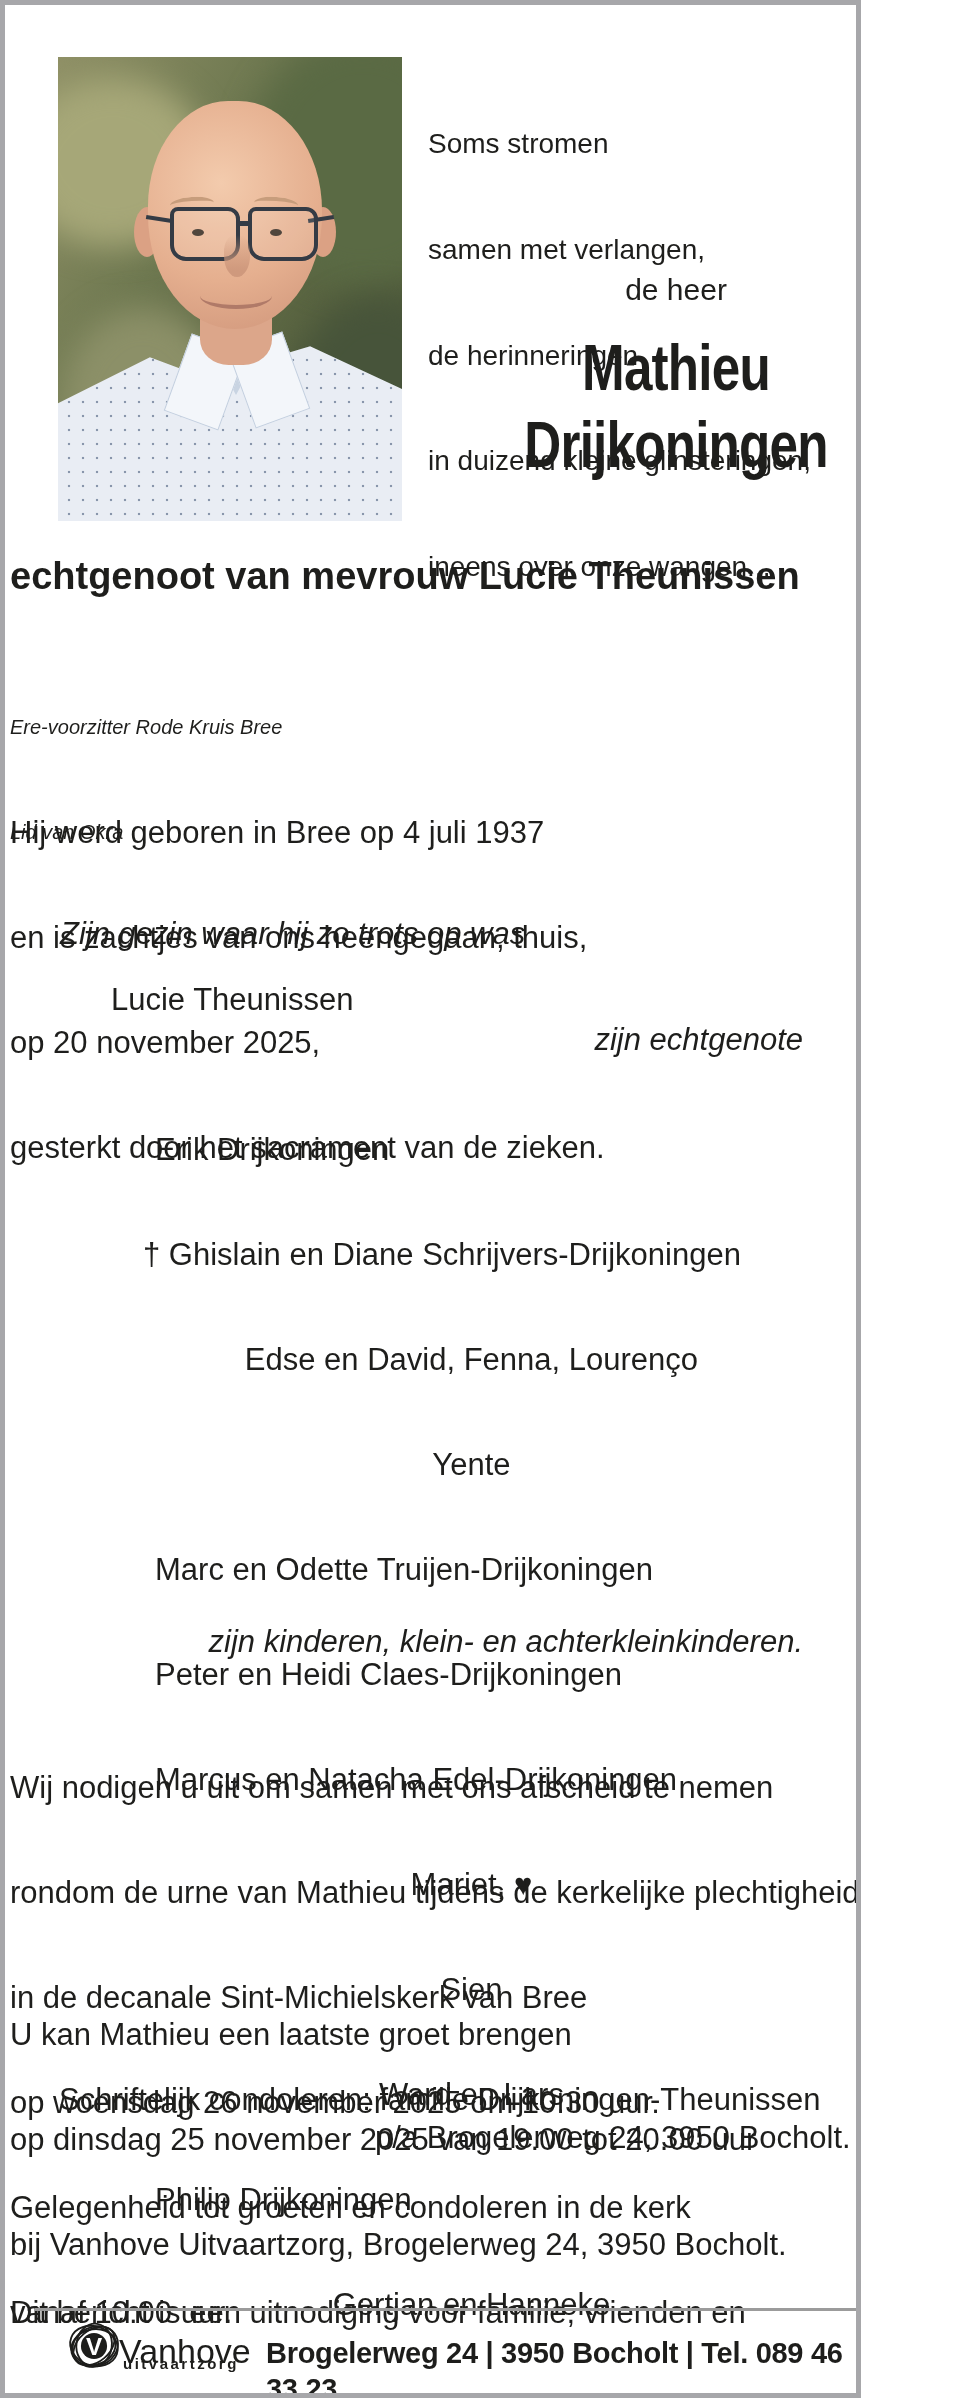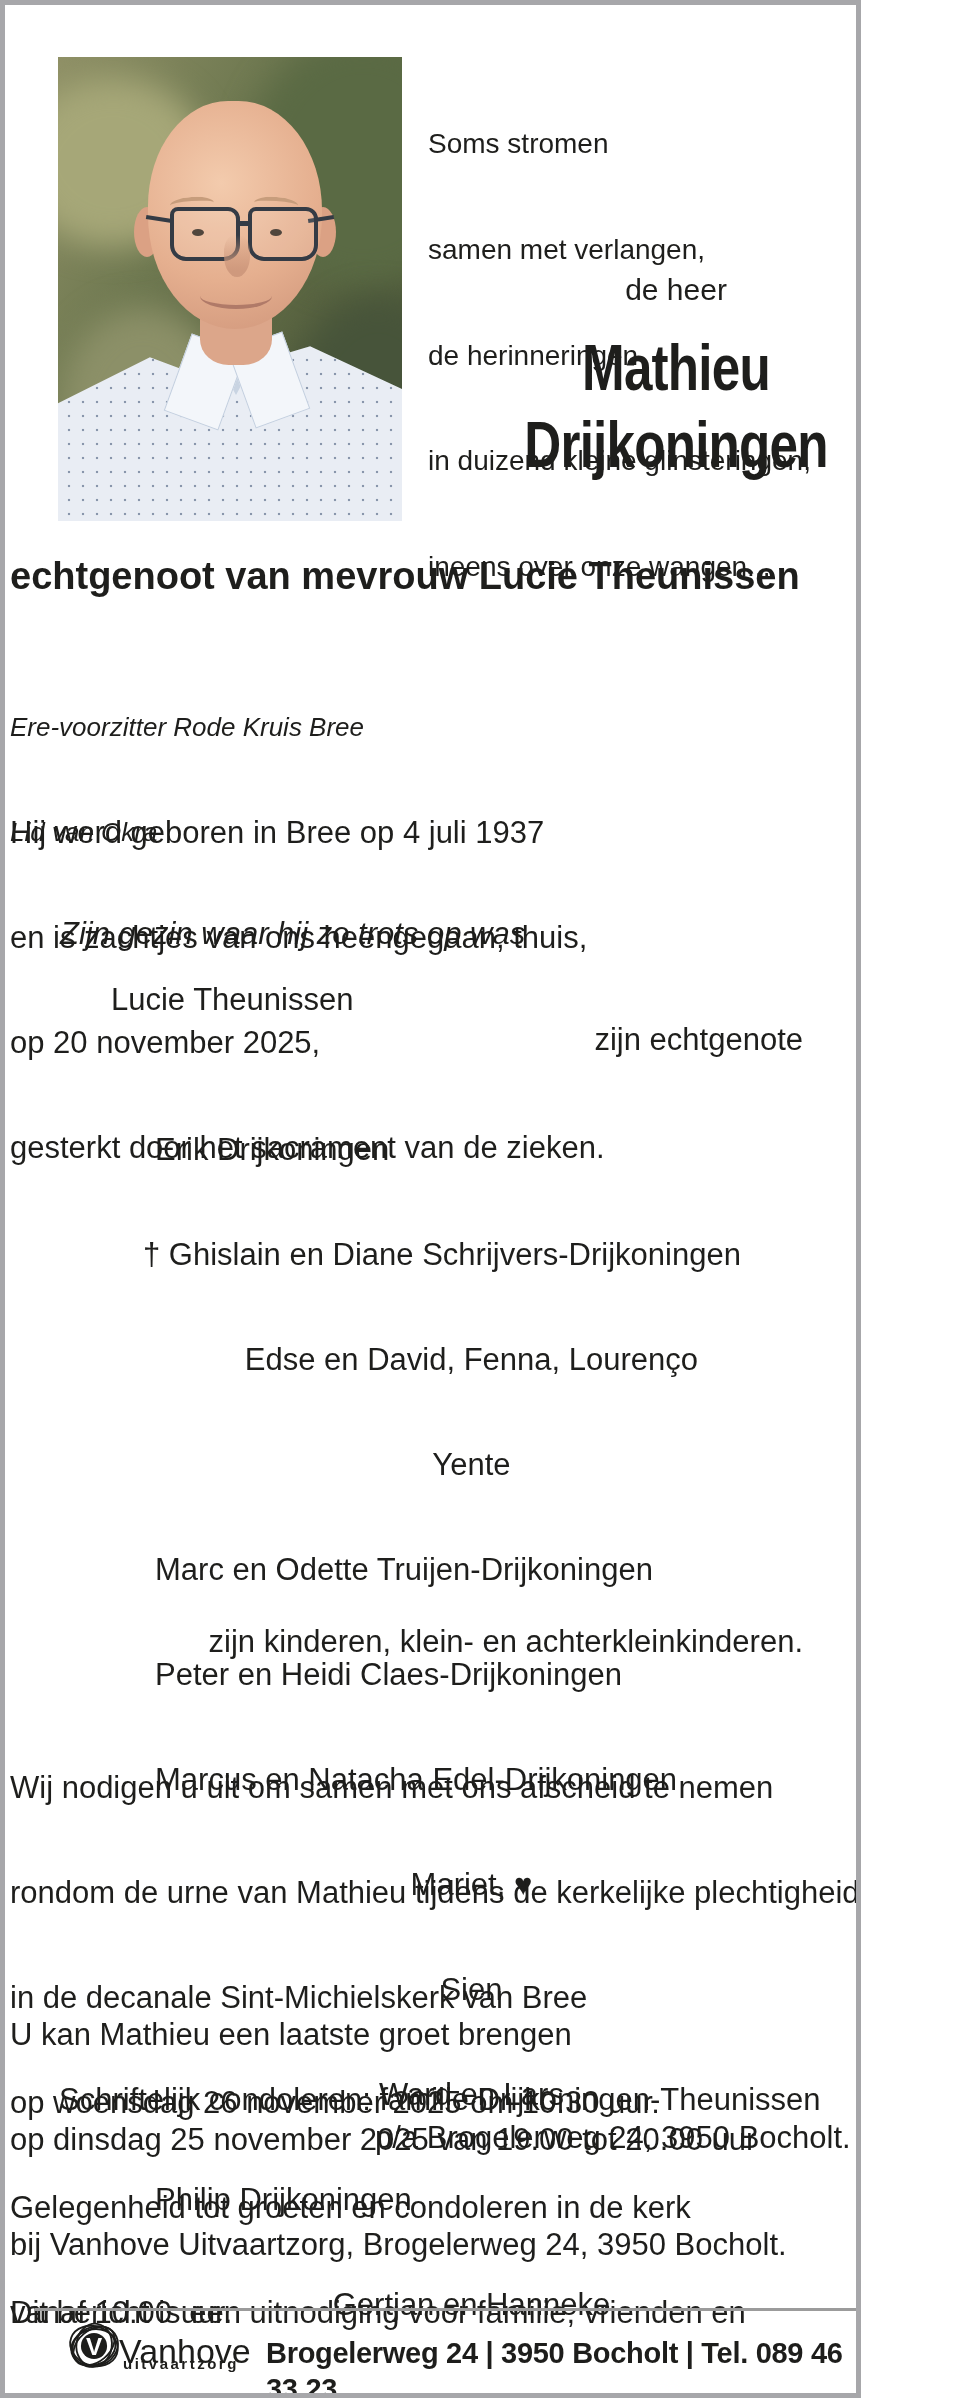--- a/index.html
+++ b/index.html
@@ -58,25 +58,25 @@
   .cross-h { position:absolute; left:0; top:29px; width:58px; height:8px; background:#171717; }
 
   
   .txt { font-size:31px; line-height:35px; white-space:pre; }
   .poem { left:428px; top:56px; font-size:28px; line-height:35.2px; }
   .rightcol { left:427px; width:498px; text-align:center; }
   .deheer { top:272px; font-size:30px; }
   .name { top:330px; font-size:64px; line-height:77px; font-weight:bold; letter-spacing:-1px; transform:scaleX(0.8); transform-origin:50% 0; white-space:nowrap; }
   .centerblock { left:10px; width:970px; }
   .spouseline { top:559px; font-size:38px; font-weight:bold; }
-  .honors { top:640px; font-size:26px; font-style:italic; line-height:35px; }
+  .honors { top:640px; font-size:20px; font-style:italic; line-height:35px; }
   .life { top:745px; }
   .famintro { left:60px; top:916px; font-size:31px; font-style:italic; }
   .spousename { left:111px; top:982px; }
-  .rightit { right:58px; text-align:right; font-size:31px; }
+  .rightit { right:58px; text-align:right; font-style:italic; font-size:31px; }
   .spousecaption { top:1022px; }
   .famlist { left:155px; top:1062px; }
   .famlist .ind2 { padding-left:47px;text-align:center; }
   .famlist .dag { text-indent:-12px; }
   .famcaption { top:1624px; }
   .ceremony { top:1700px; }
   .visitation { top:1947px; }
   .cond1 { left:59px; top:2082px; }
   .cond2 { left:375px; top:2120px; }
   .closing { top:2225px; }

